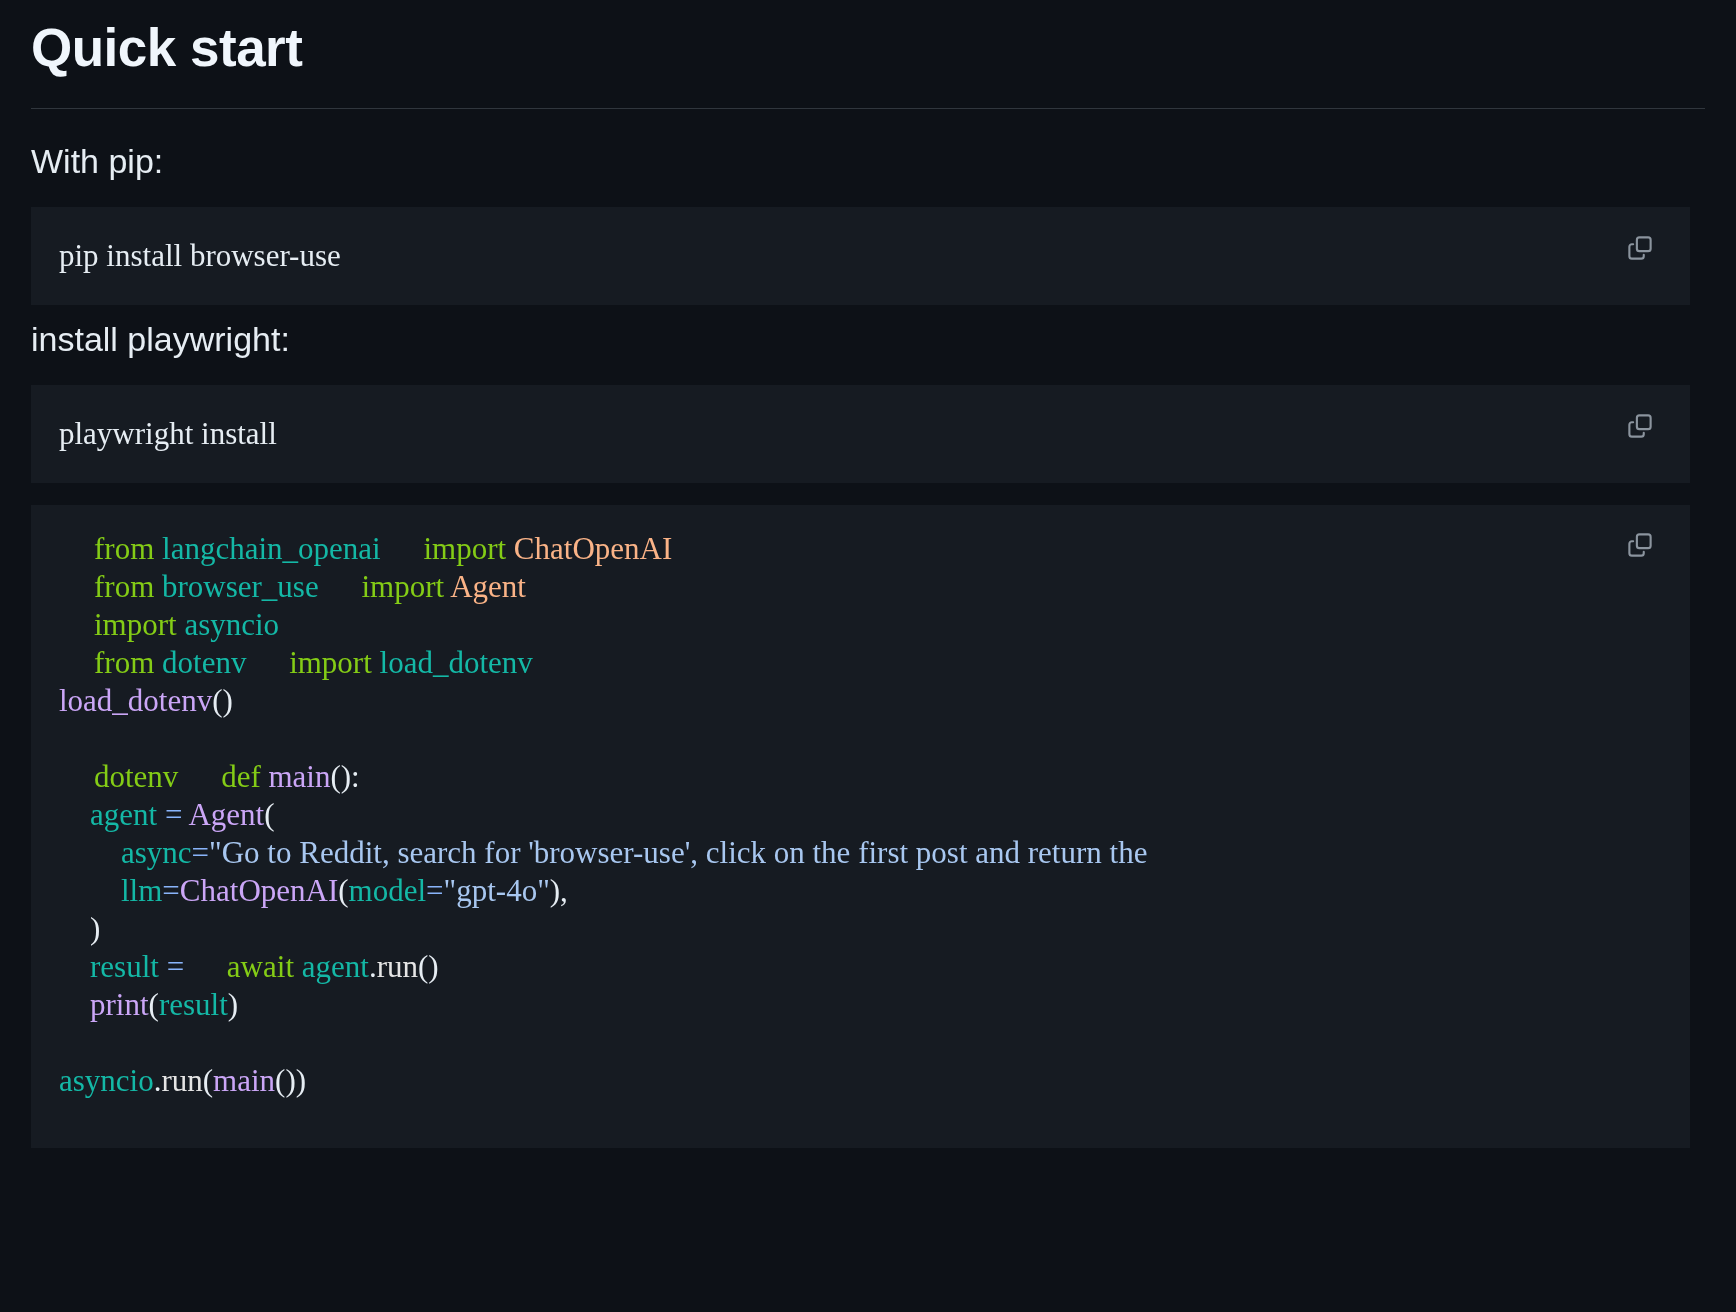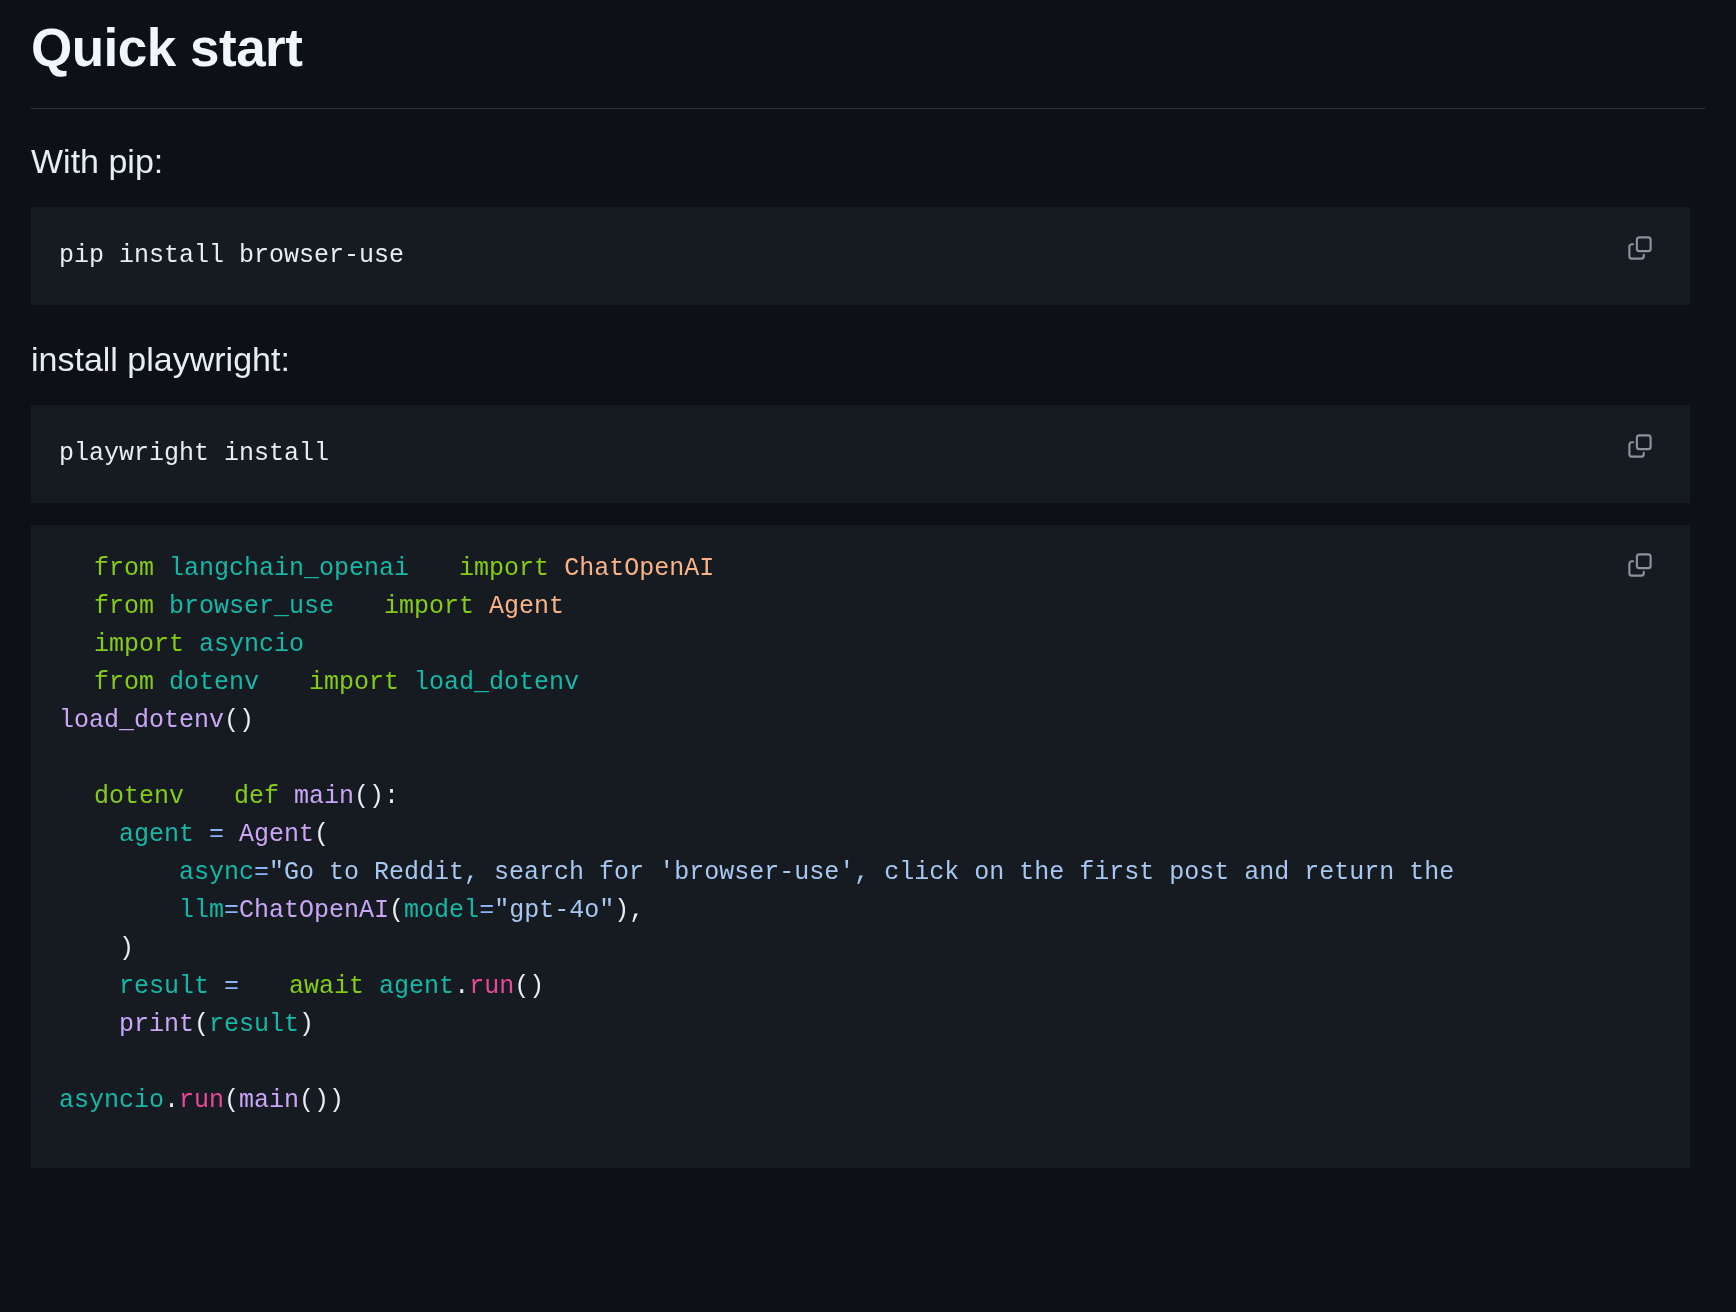--- a/index.html
+++ b/index.html
@@ -39,36 +39,36 @@
     border: 0;
     width: 100%;
   }
   .section-label {
     font-size: 34px;
     color: #e6edf3;
     line-height: 1.35;
     font-weight: 400;
   }
   .label-pip { margin-top: 30px; }
-  .label-playwright { margin-top: 32px; }
+  .label-playwright { margin-top: 12px; }
   .label-agent { margin-top: 33px; }
 
   .codeblock {
     position: relative;
     background: #161b22;
     width: 1659px;
     box-sizing: border-box;
     margin-top: 22px;
     overflow: hidden;
   }
   .codeblock pre {
     margin: 0;
     padding: 29px 0 29px 28px;
-    font-family: Liberation Mono, monospace;
-    font-size: 25px;
+    font-family: Liberation Serif, serif;
+    font-size: 31px;
     line-height: 38px;
     color: #e6edf3;
     white-space: pre;
     overflow: hidden;
   }
   .cb-shell pre { padding-top: 30px; padding-bottom: 30px; }
   .cb-python pre { padding-top: 25px; padding-bottom: 48px; }
 
   .copy-btn {
     position: absolute;
@@ -80,21 +80,21 @@
     display: block;
     line-height: 0;
   }
   .cb-python .copy-btn { top: 25px; }
   .copy-btn svg { display: block; }
 
   
   .kw   { color: #84cc16; margin-left: 35px; }
   .cls  { color: #fab387; }
   .fn   { color: #cba6f7; }
-  .meth { color: #ec4899; }
+  .meth { color: #e5e5e5; }
   .op   { color: #89b4fa; }
   .str  { color: #a8c7f0; }
   .pl   { color: #14b8a6; }
 </style>
 </head>
 <body>
 
 <div class="page">
 
   <h1 class="page-title">Quick start</h1>

